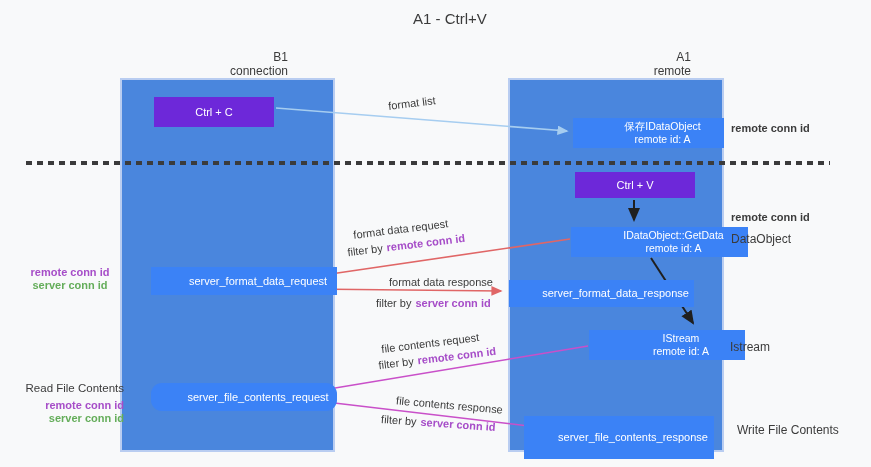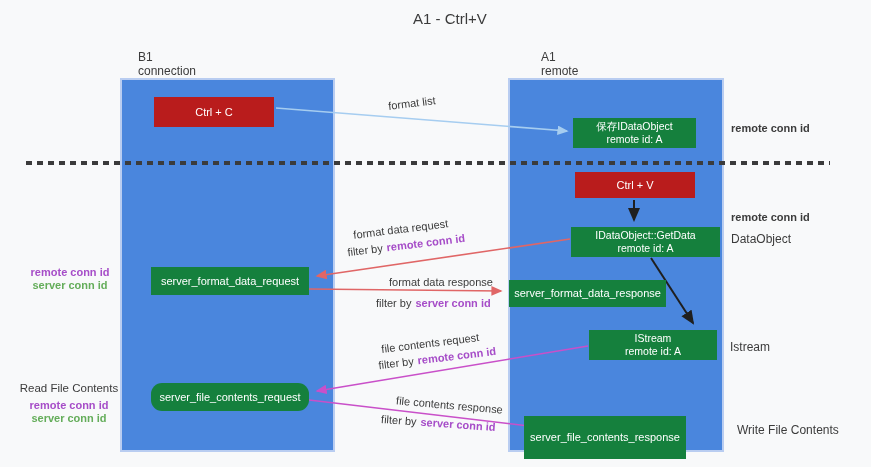--- a/index.html
+++ b/index.html
@@ -2,37 +2,37 @@
 <html><head>
 <meta charset="utf-8">
 <style>
   html,body{margin:0;padding:0;}
   body{font-family:"Liberation Sans","DejaVu Sans",sans-serif;background:#f8f9fa;}
   #stage{position:relative;width:871px;height:467px;background:#f8f9fa;overflow:hidden;}
 
   .title{position:absolute;left:340px;top:8px;width:220px;text-align:center;
          font-size:15px;line-height:21px;color:#3b3b3b;}
 
-  .col-header{position:absolute;width:150px;text-align:left;font-size:12px;
+  .col-header{position:absolute;width:150px;text-align:right;font-size:12px;
               line-height:14px;color:#3b3b3b;top:50px;}
   #hdr-left{left:138px;}
   #hdr-right{left:541px;}
 
   .column{position:absolute;top:78px;width:215px;height:374px;background:#4a86dd;
           border:2px solid #b9cdf1;box-sizing:border-box;}
   #col-left{left:120px;}
   #col-right{left:508px;width:216px;}
 
   .dashline{position:absolute;left:26px;top:161px;width:804px;height:4px;
             background:repeating-linear-gradient(to right,#3b3b3b 0 6px,transparent 6px 11px);}
 
   .box{position:absolute;display:flex;flex-direction:column;align-items:center;
        justify-content:center;color:#fff;text-align:center;font-size:11px;line-height:13px;}
-  .green{background:#b91c1c;}
-  .orange{background:#15803d;}
+  .green{background:#6d28d9;}
+  .orange{background:#3b82f6;padding-left:28px;}
   .two{font-size:10.5px;}
 
   #box-ctrl-c{left:154px;top:97px;width:120px;height:30px;}
   #box-save-obj{left:573px;top:118px;width:123px;height:30px;}
   #box-ctrl-v{left:575px;top:172px;width:120px;height:26px;}
   #box-getdata{left:571px;top:227px;width:149px;height:30px;}
   #box-sfd-req{left:151px;top:267px;width:158px;height:28px;}
   #box-sfd-resp{left:509px;top:280px;width:157px;height:27px;}
   #box-istream{left:589px;top:330px;width:128px;height:30px;}
   #box-sfc-req{left:151px;top:383px;width:158px;height:28px;border-radius:11px;}
@@ -56,21 +56,21 @@
   .sidelabel{position:absolute;font-size:12px;color:#3b3b3b;white-space:nowrap;}
   #r-conn1{left:731px;top:122px;}
   #r-conn2{left:731px;top:211px;}
   #r-dataobject{left:731px;top:232px;}
   #r-istream{left:730px;top:340px;}
   #r-write{left:737px;top:423px;}
   .sidelabel.purple,.sidelabel.greentxt{font-size:11px;}
 
   .leftblock{position:absolute;text-align:center;font-size:11px;line-height:13px;white-space:nowrap;}
   #l-conn{left:20px;top:266px;width:100px;}
-  #l-read{left:14px;top:382px;width:110px;}
+  #l-read{left:14px;top:382px;width:110px;text-align:right;}
   #l-read .plain{font-size:11.5px;color:#3b3b3b;margin-bottom:4px;}
 
   svg.arrows{position:absolute;left:0;top:0;}
 </style>
 </head>
 <body>
 
 <div id="stage">
 
   <div class="title">

